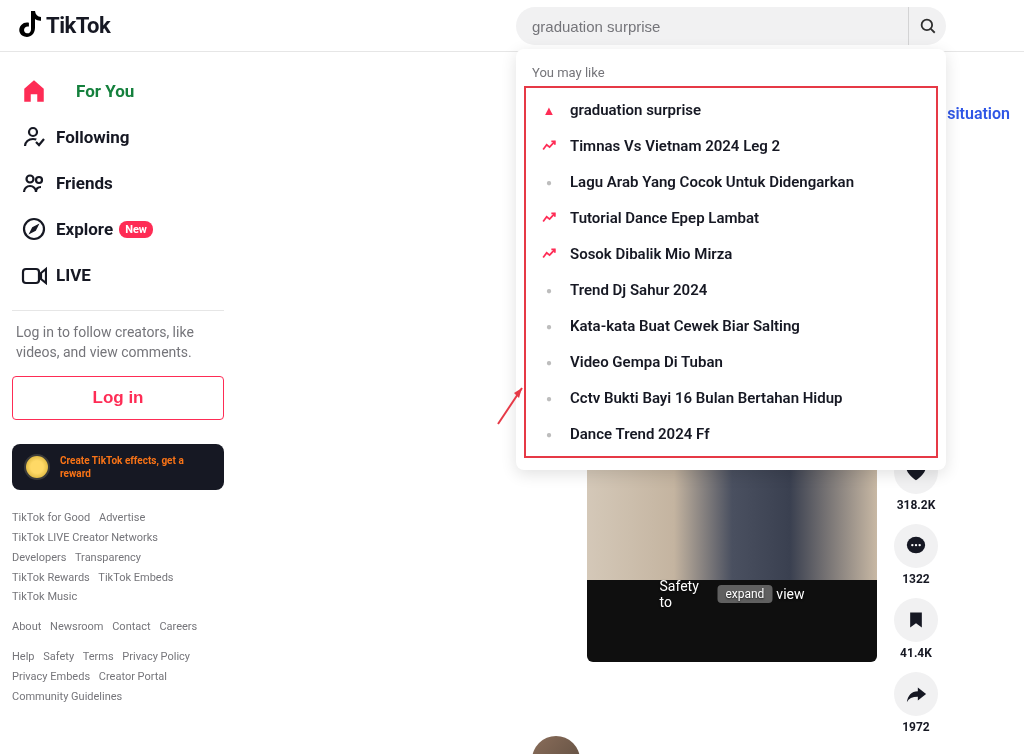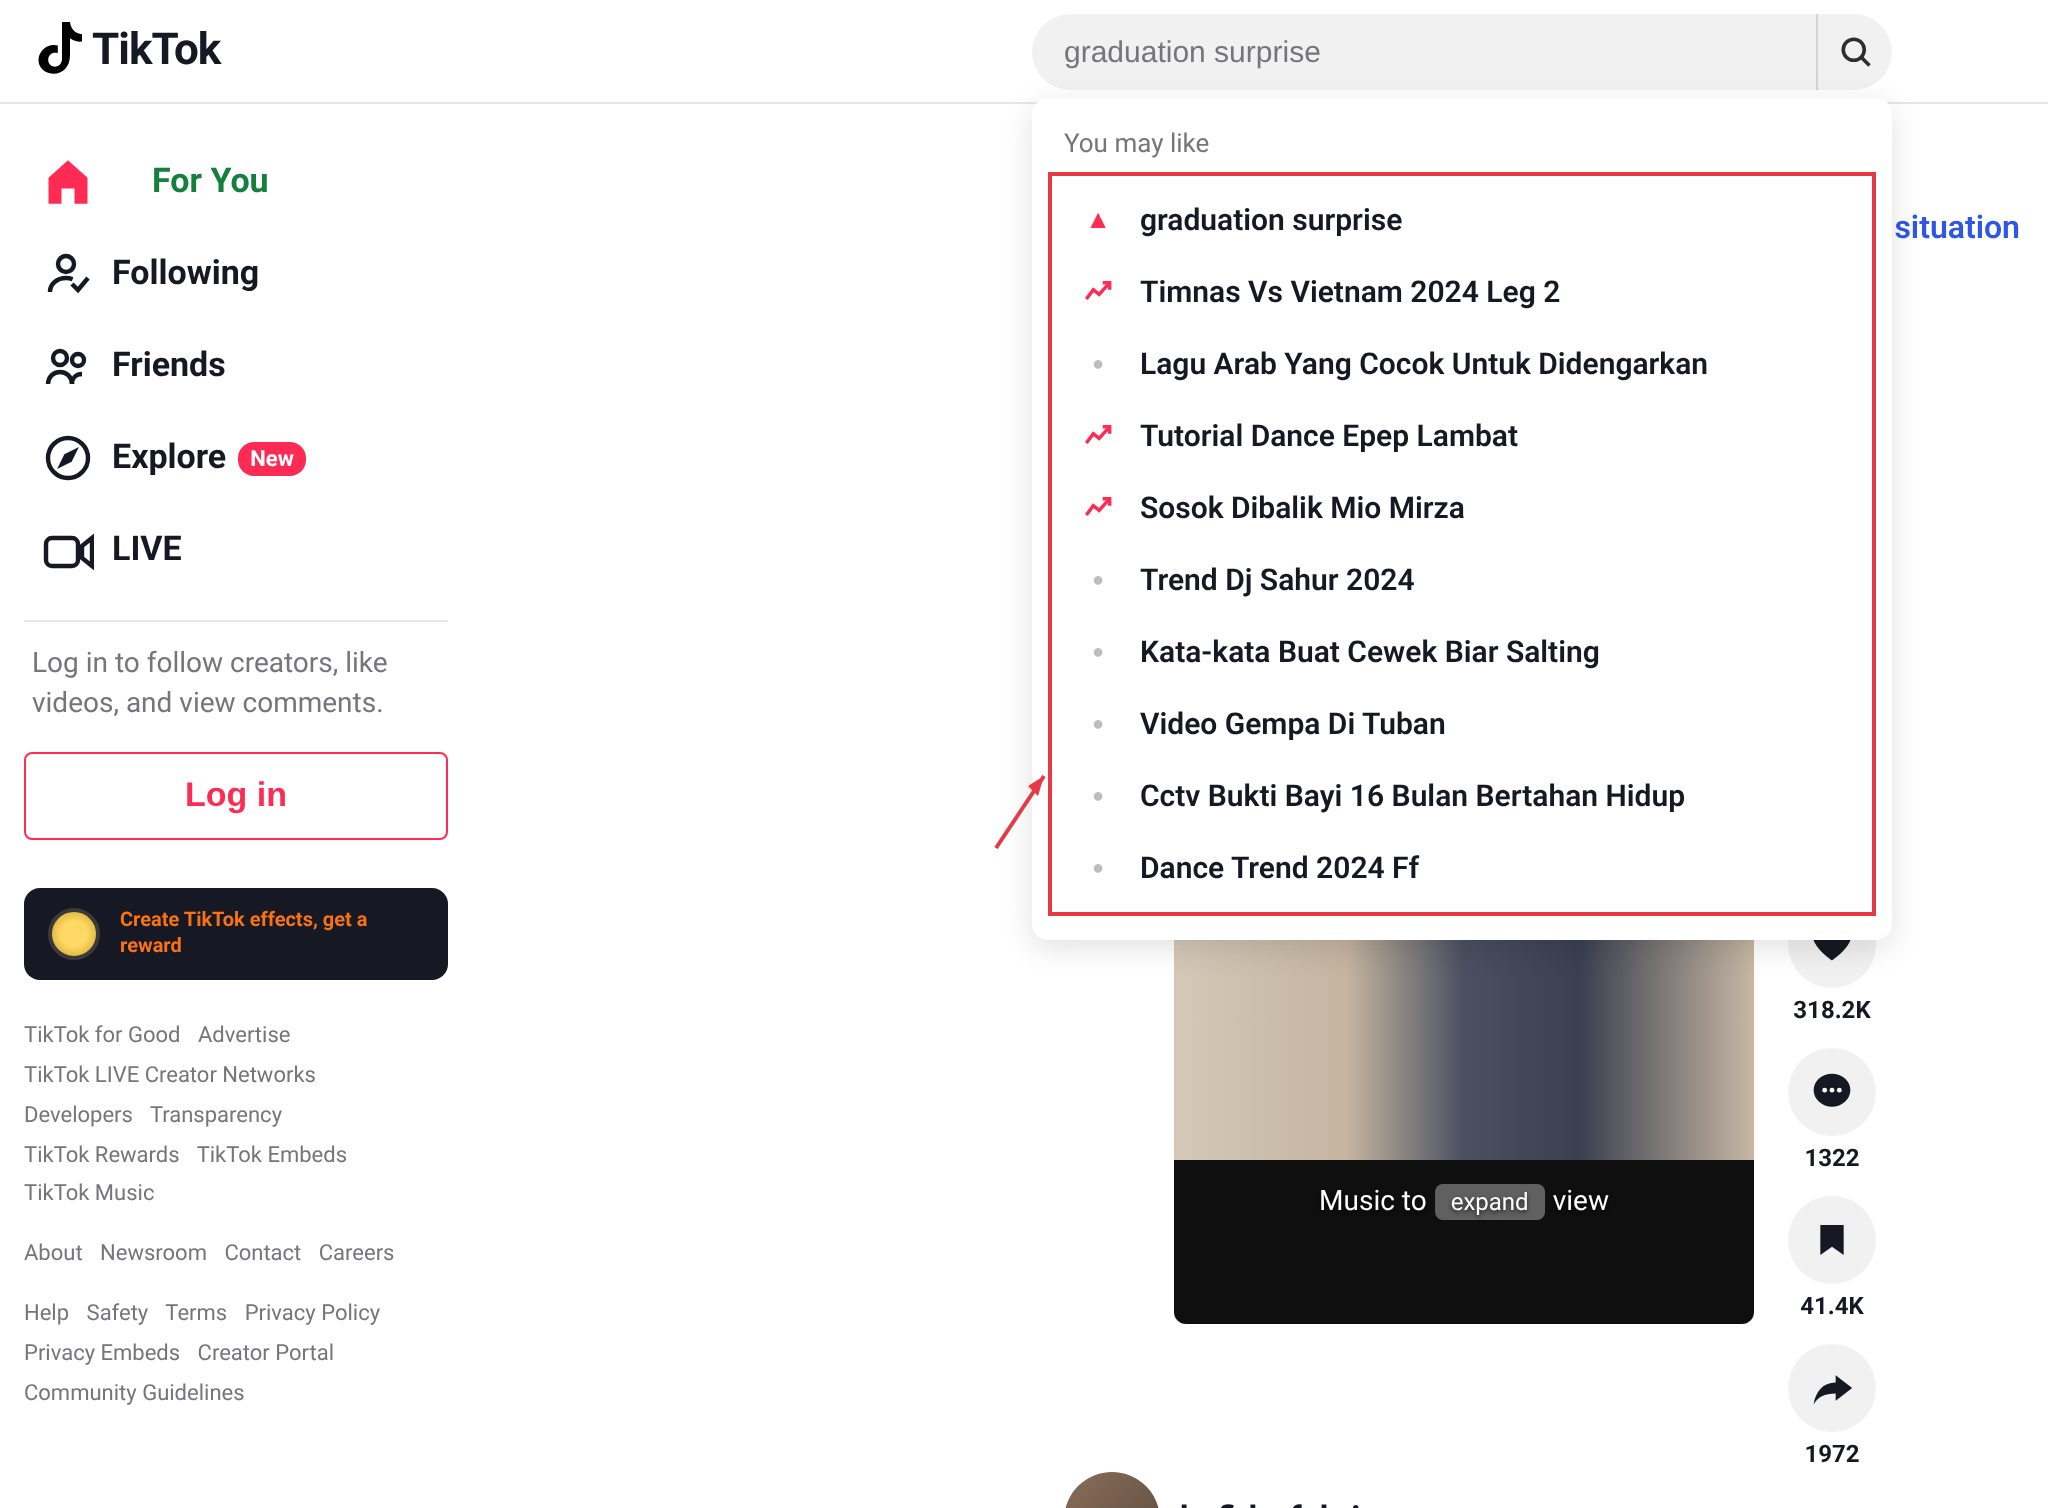--- a/index.html
+++ b/index.html
@@ -249,21 +249,21 @@
     </div>
   </aside>
 
   <main class="main">
     <div class="trend-link">situation</div>
 
     <div class="video-area">
       <div class="video-thumb">
         <div class="legs"></div>
         <div class="expand">
-          <span>Music to</span>
+          <span>Safety to</span>
           <span class="expand-pill">expand</span>
           <span>view</span>
         </div>
       </div>
     </div>
 
     <div class="actions">
       <div class="act-btn">
           <svg width="22" height="22" viewBox="0 0 24 24" fill="#161823">
             <path d="M12 21s-8-5.3-10-11C1 5 4 2 7.5 2 9.6 2 11.3 3.2 12 5c.7-1.8 2.4-3 4.5-3C20 2 23 5 22 10c-2 5.7-10 11-10 11z"></path>

